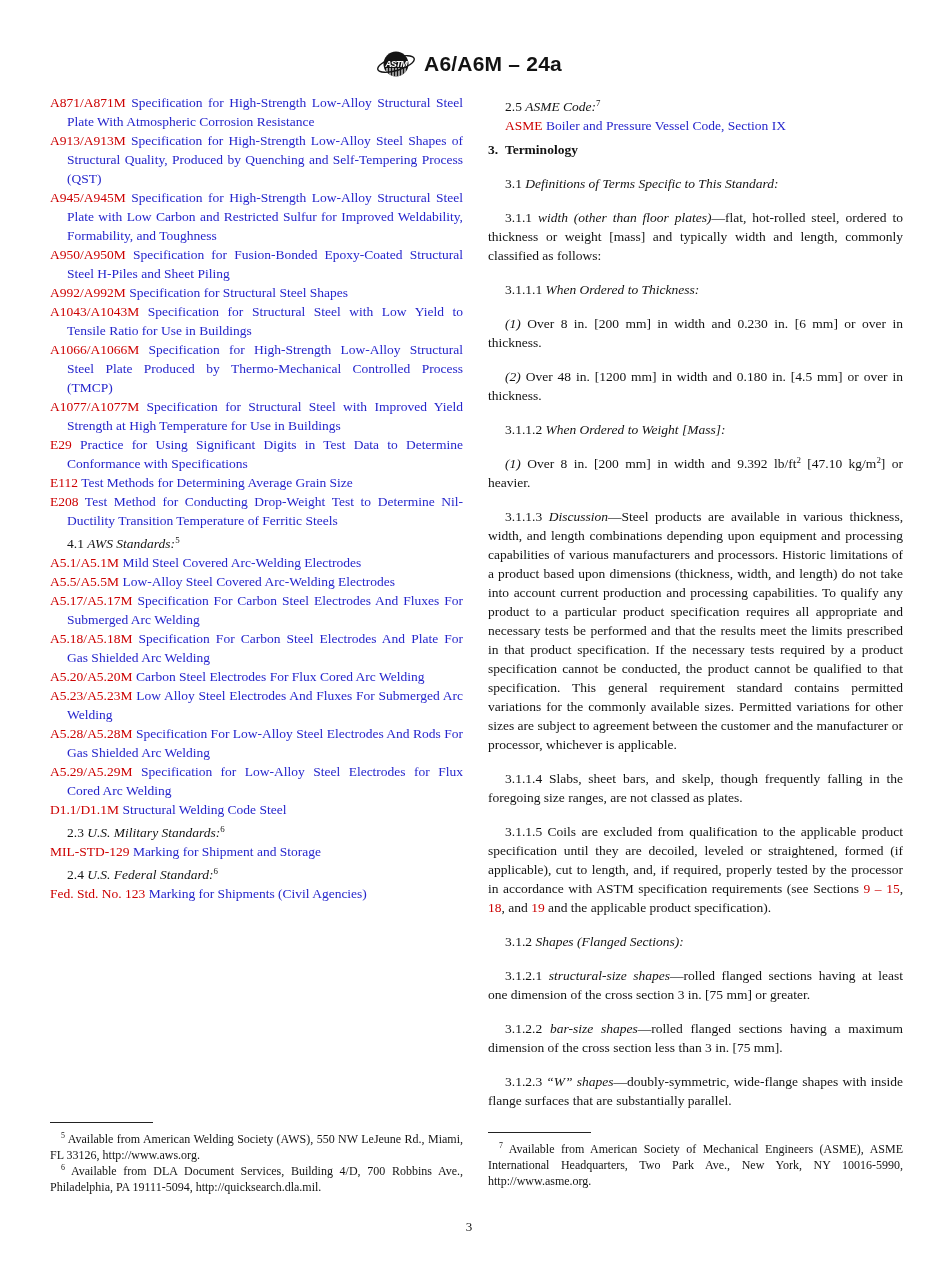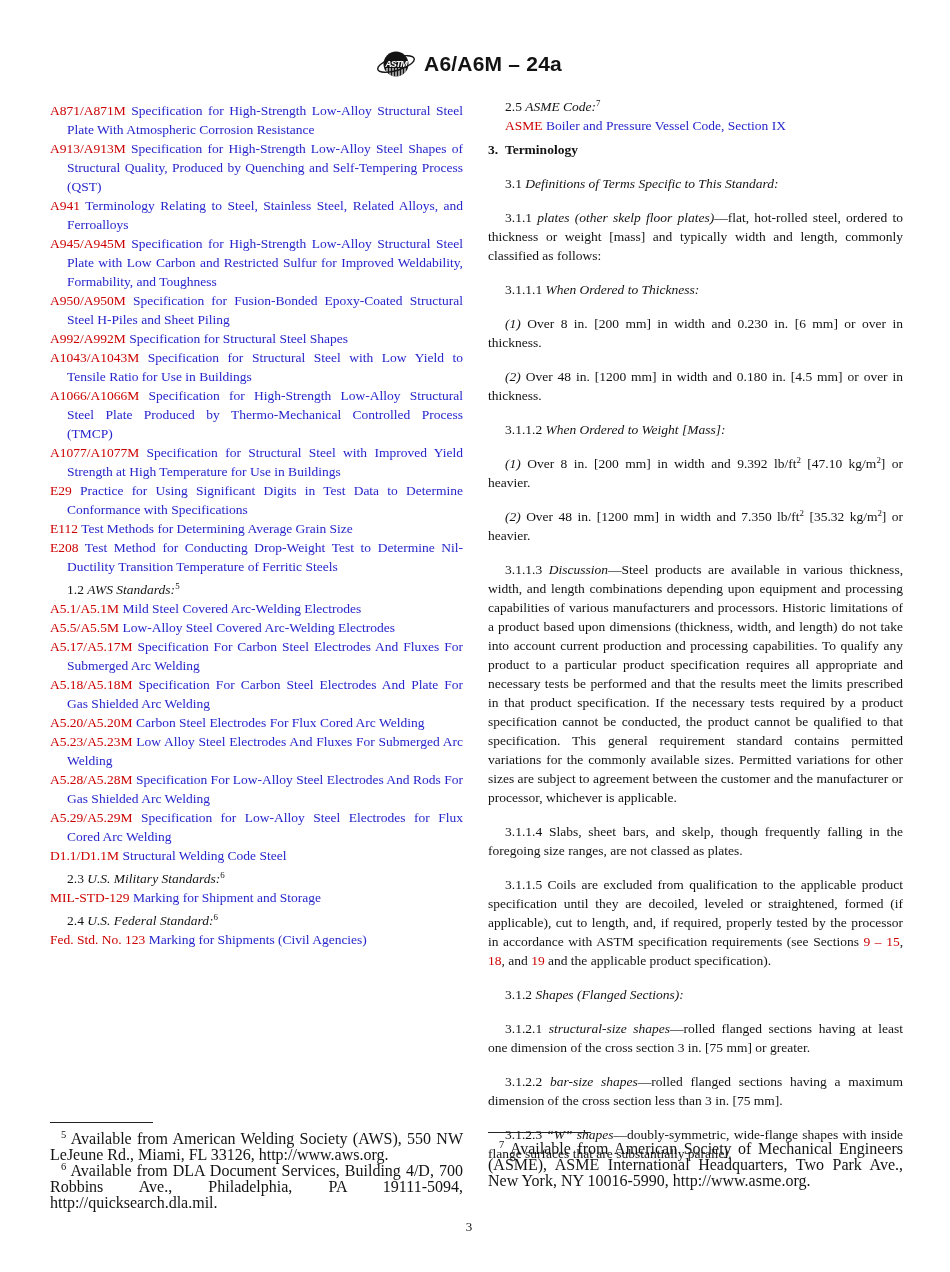--- a/index.html
+++ b/index.html
@@ -17,35 +17,35 @@
   .logo{display:inline-flex; align-items:center;}
   .doc-title{
     font-family:"Liberation Sans", sans-serif; font-weight:bold;
     font-size:21px; letter-spacing:0.2px;
   }
   
   .col{
     position:absolute; top:93px; width:413px;
     font-size:13.5px; line-height:19px; text-align:justify;
   }
-  .col-left{left:50px;margin-top:8px;}
+  .col-left{left:50px;}
   .col-right{left:488px; width:415px;}
   .blk{margin:0;}
   .refentry{padding-left:17px; text-indent:-17px;}
   .refentry-indent{text-indent:17px;}
   .sechead{margin-top:4px; text-indent:17px;}
   .para{margin-top:15px; text-indent:17px;}
   .bighead{margin-top:5px; margin-bottom:6px; font-weight:bold; text-indent:0;}
   .seg-it{font-style:italic;}
   .seg-code{color:var(--red);}
   .seg-link{color:var(--blue);}
   sup.seg-sup{font-size:0.66em; line-height:0;}
   
   .footnotes{
-    position:absolute; width:413px; font-size:16px; line-height:16px;
+    position:absolute; width:413px; font-size:12px; line-height:16px;
     text-align:justify;
   }
   .fn-left{left:50px; top:1122px;}
   .fn-right{left:488px; top:1132px; width:415px;}
   .fn-rule{width:103px; border-top:1.4px solid #222; margin-bottom:8px;}
   .footnote{text-indent:11px;}
   .pagenum{
     position:absolute; top:1219px; left:0; right:0; text-align:center;
     font-size:13px;
   }
@@ -76,58 +76,56 @@
         <text x="20" y="19.5" fill="#ffffff" font-family="Liberation Sans, sans-serif" font-size="9" font-weight="bold" font-style="italic" text-anchor="middle" letter-spacing="-1">ASTM</text>
         <ellipse cx="20" cy="17" rx="19" ry="6.5" fill="none" stroke="#141414" stroke-width="1.4" transform="rotate(-17 20 17)"></ellipse>
       </svg>
     </span>
     <span class="doc-title">A6/A6M – 24a</span>
   </div>
 
   <div class="col col-left">
       <div class="blk refentry"><span class="seg-code">A871/A871M</span><span class="seg-link"> Specification for High-Strength Low-Alloy Structural Steel Plate With Atmospheric Corrosion Resis­tance</span></div>
       <div class="blk refentry"><span class="seg-code">A913/A913M</span><span class="seg-link"> Specification for High-Strength Low-Alloy Steel Shapes of Structural Quality, Produced by Quench­ing and Self-Tempering Process (QST)</span></div>
-      <div class="blk refentry"><span class="seg-code">A941</span><span class="seg-link"> Terminology Relating to Steel, Stainless Steel, Related Alloys, and Ferroalloys</span></div>
       <div class="blk refentry"><span class="seg-code">A945/A945M</span><span class="seg-link"> Specification for High-Strength Low-Alloy Structural Steel Plate with Low Carbon and Restricted Sulfur for Improved Weldability, Formability, and Tough­ness</span></div>
       <div class="blk refentry"><span class="seg-code">A950/A950M</span><span class="seg-link"> Specification for Fusion-Bonded Epoxy-Coated Structural Steel H-Piles and Sheet Piling</span></div>
       <div class="blk refentry"><span class="seg-code">A992/A992M</span><span class="seg-link"> Specification for Structural Steel Shapes</span></div>
       <div class="blk refentry"><span class="seg-code">A1043/A1043M</span><span class="seg-link"> Specification for Structural Steel with Low Yield to Tensile Ratio for Use in Buildings</span></div>
       <div class="blk refentry"><span class="seg-code">A1066/A1066M</span><span class="seg-link"> Specification for High-Strength Low-Alloy Structural Steel Plate Produced by Thermo-Mechanical Controlled Process (TMCP)</span></div>
       <div class="blk refentry"><span class="seg-code">A1077/A1077M</span><span class="seg-link"> Specification for Structural Steel with Im­proved Yield Strength at High Temperature for Use in Buildings</span></div>
       <div class="blk refentry"><span class="seg-code">E29</span><span class="seg-link"> Practice for Using Significant Digits in Test Data to Determine Conformance with Specifications</span></div>
       <div class="blk refentry"><span class="seg-code">E112</span><span class="seg-link"> Test Methods for Determining Average Grain Size</span></div>
       <div class="blk refentry"><span class="seg-code">E208</span><span class="seg-link"> Test Method for Conducting Drop-Weight Test to Determine Nil-Ductility Transition Temperature of Fer­ritic Steels</span></div>
-      <div class="blk sechead"><span class="seg-plain">1.2 </span><span class="seg-it">AWS Standards:</span><sup class="seg-sup">5</sup></div>
+      <div class="blk sechead"><span class="seg-plain">4.1 </span><span class="seg-it">AWS Standards:</span><sup class="seg-sup">5</sup></div>
       <div class="blk refentry"><span class="seg-code">A5.1/A5.1M</span><span class="seg-link"> Mild Steel Covered Arc-Welding Electrodes</span></div>
       <div class="blk refentry"><span class="seg-code">A5.5/A5.5M</span><span class="seg-link"> Low-Alloy Steel Covered Arc-Welding Elec­trodes</span></div>
       <div class="blk refentry"><span class="seg-code">A5.17/A5.17M</span><span class="seg-link"> Specification For Carbon Steel Electrodes And Fluxes For Submerged Arc Welding</span></div>
       <div class="blk refentry"><span class="seg-code">A5.18/A5.18M</span><span class="seg-link"> Specification For Carbon Steel Electrodes And Plate For Gas Shielded Arc Welding</span></div>
       <div class="blk refentry"><span class="seg-code">A5.20/A5.20M</span><span class="seg-link"> Carbon Steel Electrodes For Flux Cored Arc Welding</span></div>
       <div class="blk refentry"><span class="seg-code">A5.23/A5.23M</span><span class="seg-link"> Low Alloy Steel Electrodes And Fluxes For Submerged Arc Welding</span></div>
       <div class="blk refentry"><span class="seg-code">A5.28/A5.28M</span><span class="seg-link"> Specification For Low-Alloy Steel Elec­trodes And Rods For Gas Shielded Arc Welding</span></div>
       <div class="blk refentry"><span class="seg-code">A5.29/A5.29M</span><span class="seg-link"> Specification for Low-Alloy Steel Elec­trodes for Flux Cored Arc Welding</span></div>
       <div class="blk refentry"><span class="seg-code">D1.1/D1.1M</span><span class="seg-link"> Structural Welding Code Steel</span></div>
       <div class="blk sechead"><span class="seg-plain">2.3 </span><span class="seg-it">U.S. Military Standards:</span><sup class="seg-sup">6</sup></div>
       <div class="blk refentry"><span class="seg-code">MIL-STD-129</span><span class="seg-link"> Marking for Shipment and Storage</span></div>
       <div class="blk sechead"><span class="seg-plain">2.4 </span><span class="seg-it">U.S. Federal Standard:</span><sup class="seg-sup">6</sup></div>
       <div class="blk refentry"><span class="seg-code">Fed. Std. No. 123</span><span class="seg-link"> Marking for Shipments (Civil Agencies)</span></div>
     </div>
 
   <div class="col col-right">
       <div class="blk sechead"><span class="seg-plain">2.5 </span><span class="seg-it">ASME Code:</span><sup class="seg-sup">7</sup></div>
       <div class="blk refentry-indent"><span class="seg-code">ASME</span><span class="seg-link"> Boiler and Pressure Vessel Code, Section IX</span></div>
       <div class="blk bighead"><span class="seg-plain">3. Terminology</span></div>
       <div class="blk para"><span class="seg-plain">3.1 </span><span class="seg-it">Definitions of Terms Specific to This Standard:</span></div>
-      <div class="blk para"><span class="seg-plain">3.1.1 </span><span class="seg-it">plates (other skelp floor plates)</span><span class="seg-plain">—flat, hot-rolled steel, ordered to thickness or weight [mass] and typically width and length, commonly classified as follows:</span></div>
+      <div class="blk para"><span class="seg-plain">3.1.1 </span><span class="seg-it">width (other than floor plates)</span><span class="seg-plain">—flat, hot-rolled steel, ordered to thickness or weight [mass] and typically width and length, commonly classified as follows:</span></div>
       <div class="blk para"><span class="seg-plain">3.1.1.1 </span><span class="seg-it">When Ordered to Thickness:</span></div>
       <div class="blk para"><span class="seg-it">(1) </span><span class="seg-plain">Over 8 in. [200 mm] in width and 0.230 in. [6 mm] or over in thickness.</span></div>
       <div class="blk para"><span class="seg-it">(2) </span><span class="seg-plain">Over 48 in. [1200 mm] in width and 0.180 in. [4.5 mm] or over in thickness.</span></div>
       <div class="blk para"><span class="seg-plain">3.1.1.2 </span><span class="seg-it">When Ordered to Weight [Mass]:</span></div>
       <div class="blk para"><span class="seg-it">(1) </span><span class="seg-plain">Over 8 in. [200 mm] in width and 9.392 lb/ft</span><sup class="seg-sup">2</sup><span class="seg-plain"> [47.10 kg/m</span><sup class="seg-sup">2</sup><span class="seg-plain">] or heavier.</span></div>
-      <div class="blk para"><span class="seg-it">(2) </span><span class="seg-plain">Over 48 in. [1200 mm] in width and 7.350 lb/ft</span><sup class="seg-sup">2</sup><span class="seg-plain"> [35.32 kg/m</span><sup class="seg-sup">2</sup><span class="seg-plain">] or heavier.</span></div>
       <div class="blk para"><span class="seg-plain">3.1.1.3 </span><span class="seg-it">Discussion</span><span class="seg-plain">—Steel products are available in various thickness, width, and length combinations depending upon equipment and processing capabilities of various manufactur­ers and processors. Historic limitations of a product based upon dimensions (thickness, width, and length) do not take into account current production and processing capabilities. To qualify any product to a particular product specification requires all appropriate and necessary tests be performed and that the results meet the limits prescribed in that product specifi­cation. If the necessary tests required by a product specification cannot be conducted, the product cannot be qualified to that specification. This general requirement standard contains per­mitted variations for the commonly available sizes. Permitted variations for other sizes are subject to agreement between the customer and the manufacturer or processor, whichever is applicable.</span></div>
       <div class="blk para"><span class="seg-plain">3.1.1.4 Slabs, sheet bars, and skelp, though frequently falling in the foregoing size ranges, are not classed as plates.</span></div>
       <div class="blk para"><span class="seg-plain">3.1.1.5 Coils are excluded from qualification to the appli­cable product specification until they are decoiled, leveled or straightened, formed (if applicable), cut to length, and, if required, properly tested by the processor in accordance with ASTM specification requirements (see Sections </span><span class="seg-code">9 – 15</span><span class="seg-plain">, </span><span class="seg-code">18</span><span class="seg-plain">, and </span><span class="seg-code">19</span><span class="seg-plain"> and the applicable product specification).</span></div>
       <div class="blk para"><span class="seg-plain">3.1.2 </span><span class="seg-it">Shapes (Flanged Sections):</span></div>
       <div class="blk para"><span class="seg-plain">3.1.2.1 </span><span class="seg-it">structural-size shapes</span><span class="seg-plain">—rolled flanged sections hav­ing at least one dimension of the cross section 3 in. [75 mm] or greater.</span></div>
       <div class="blk para"><span class="seg-plain">3.1.2.2 </span><span class="seg-it">bar-size shapes</span><span class="seg-plain">—rolled flanged sections having a maximum dimension of the cross section less than 3 in. [75 mm].</span></div>
       <div class="blk para"><span class="seg-plain">3.1.2.3 </span><span class="seg-it">“W” shapes</span><span class="seg-plain">—doubly-symmetric, wide-flange shapes with inside flange surfaces that are substantially paral­lel.</span></div>
     </div>
 
   <div class="footnotes fn-left">

